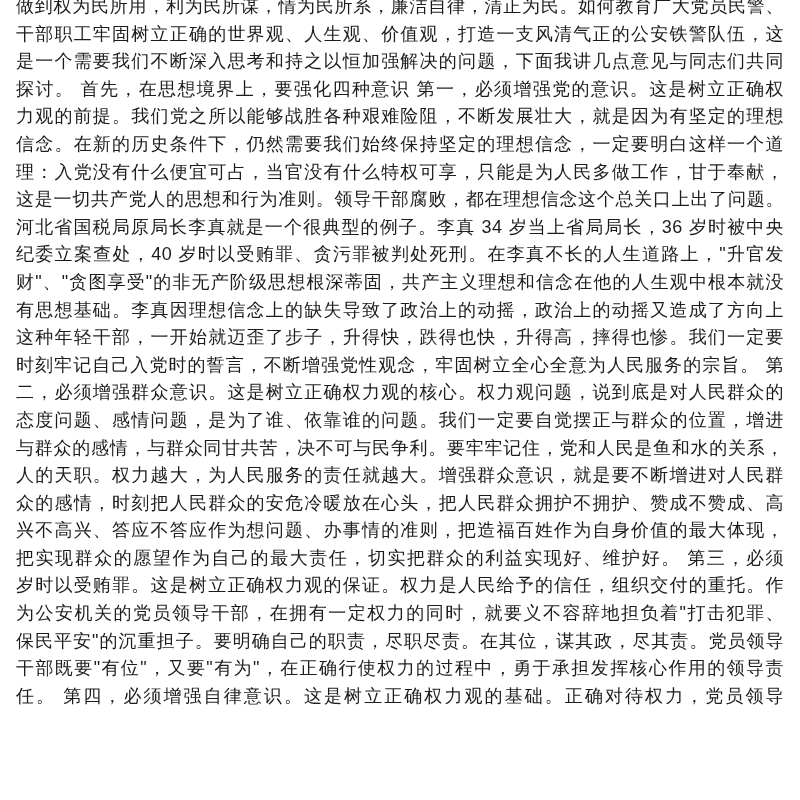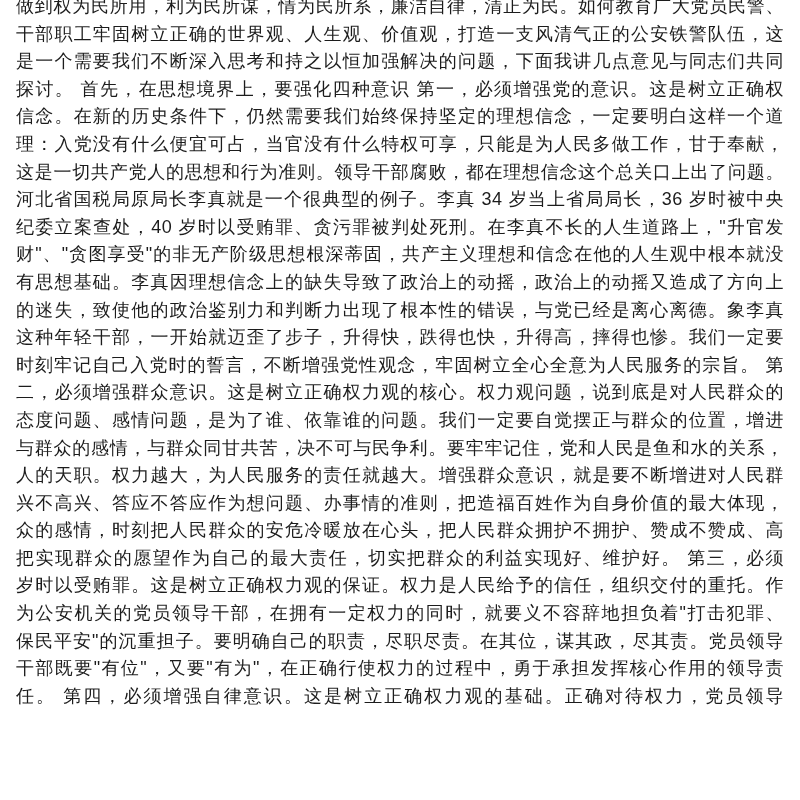--- a/index.html
+++ b/index.html
@@ -37,36 +37,36 @@
 </style>
 </head>
 <body>
 
 <div class="page">
   <div class="textblock">
     <div class="line">做到权为民所用，利为民所谋，情为民所系，廉洁自律，清正为民。如何教育广大党员民警、</div>
     <div class="line">干部职工牢固树立正确的世界观、人生观、价值观，打造一支风清气正的公安铁警队伍，这</div>
     <div class="line">是一个需要我们不断深入思考和持之以恒加强解决的问题，下面我讲几点意见与同志们共同</div>
     <div class="line">探讨。 首先，在思想境界上，要强化四种意识 第一，必须增强党的意识。这是树立正确权</div>
+    <div class="line">力观的前提。我们党之所以能够战胜各种艰难险阻，不断发展壮大，就是因为有坚定的理想</div>
     <div class="line">信念。在新的历史条件下，仍然需要我们始终保持坚定的理想信念，一定要明白这样一个道</div>
     <div class="line">理：入党没有什么便宜可占，当官没有什么特权可享，只能是为人民多做工作，甘于奉献，</div>
     <div class="line">这是一切共产党人的思想和行为准则。领导干部腐败，都在理想信念这个总关口上出了问题。</div>
     <div class="line">河北省国税局原局长李真就是一个很典型的例子。李真 34 岁当上省局局长，36 岁时被中央</div>
     <div class="line">纪委立案查处，40 岁时以受贿罪、贪污罪被判处死刑。在李真不长的人生道路上，"升官发</div>
     <div class="line">财"、"贪图享受"的非无产阶级思想根深蒂固，共产主义理想和信念在他的人生观中根本就没</div>
     <div class="line">有思想基础。李真因理想信念上的缺失导致了政治上的动摇，政治上的动摇又造成了方向上</div>
-    <div class="line">的迷失，致使他的政治鉴别力和判断力出现了根本性的错误，与党已经是离心离德。象李真</div>
     <div class="line">这种年轻干部，一开始就迈歪了步子，升得快，跌得也快，升得高，摔得也惨。我们一定要</div>
     <div class="line">时刻牢记自己入党时的誓言，不断增强党性观念，牢固树立全心全意为人民服务的宗旨。 第</div>
     <div class="line">二，必须增强群众意识。这是树立正确权力观的核心。权力观问题，说到底是对人民群众的</div>
     <div class="line">态度问题、感情问题，是为了谁、依靠谁的问题。我们一定要自觉摆正与群众的位置，增进</div>
     <div class="line">与群众的感情，与群众同甘共苦，决不可与民争利。要牢牢记住，党和人民是鱼和水的关系，</div>
     <div class="line">人的天职。权力越大，为人民服务的责任就越大。增强群众意识，就是要不断增进对人民群</div>
+    <div class="line">众的感情，时刻把人民群众的安危冷暖放在心头，把人民群众拥护不拥护、赞成不赞成、高</div>
     <div class="line">兴不高兴、答应不答应作为想问题、办事情的准则，把造福百姓作为自身价值的最大体现，</div>
-    <div class="line">众的感情，时刻把人民群众的安危冷暖放在心头，把人民群众拥护不拥护、赞成不赞成、高</div>
     <div class="line">把实现群众的愿望作为自己的最大责任，切实把群众的利益实现好、维护好。 第三，必须</div>
     <div class="line">岁时以受贿罪。这是树立正确权力观的保证。权力是人民给予的信任，组织交付的重托。作</div>
     <div class="line">为公安机关的党员领导干部，在拥有一定权力的同时，就要义不容辞地担负着"打击犯罪、</div>
     <div class="line">保民平安"的沉重担子。要明确自己的职责，尽职尽责。在其位，谋其政，尽其责。党员领导</div>
     <div class="line">干部既要"有位"，又要"有为"，在正确行使权力的过程中，勇于承担发挥核心作用的领导责</div>
     <div class="line">任。 第四，必须增强自律意识。这是树立正确权力观的基础。正确对待权力，党员领导</div>
   </div>
 </div>
 
 </body></html>

